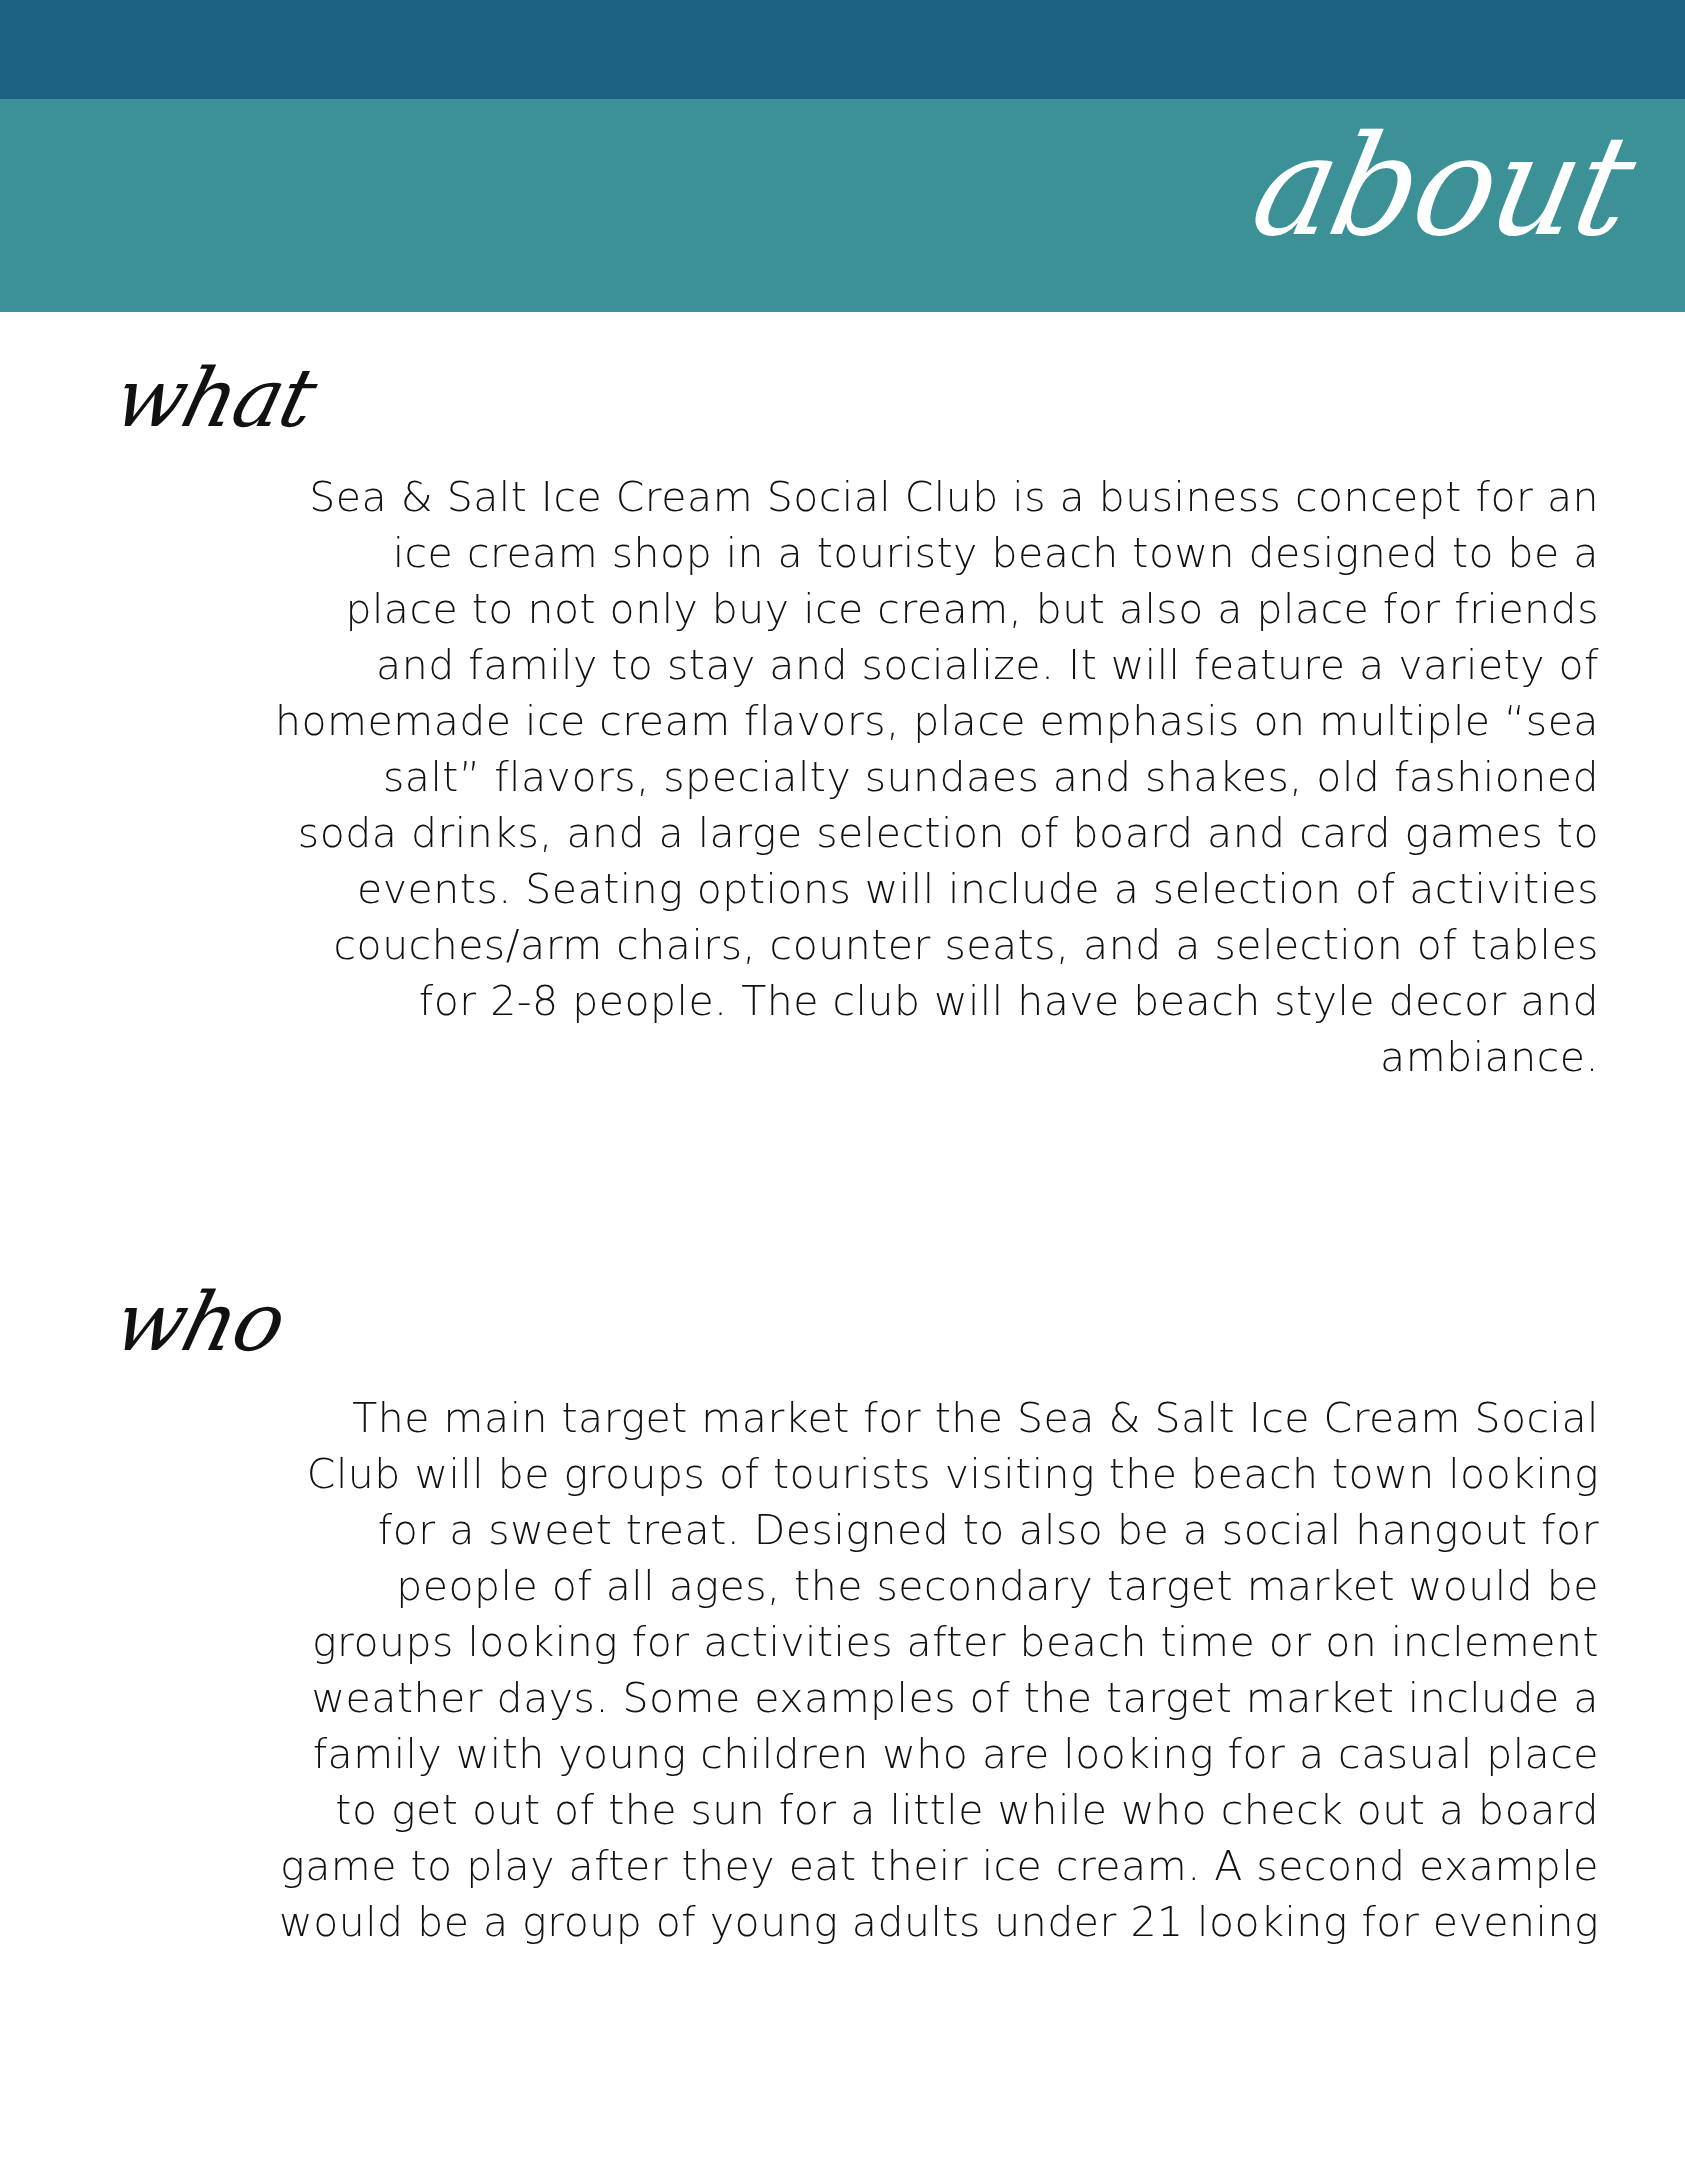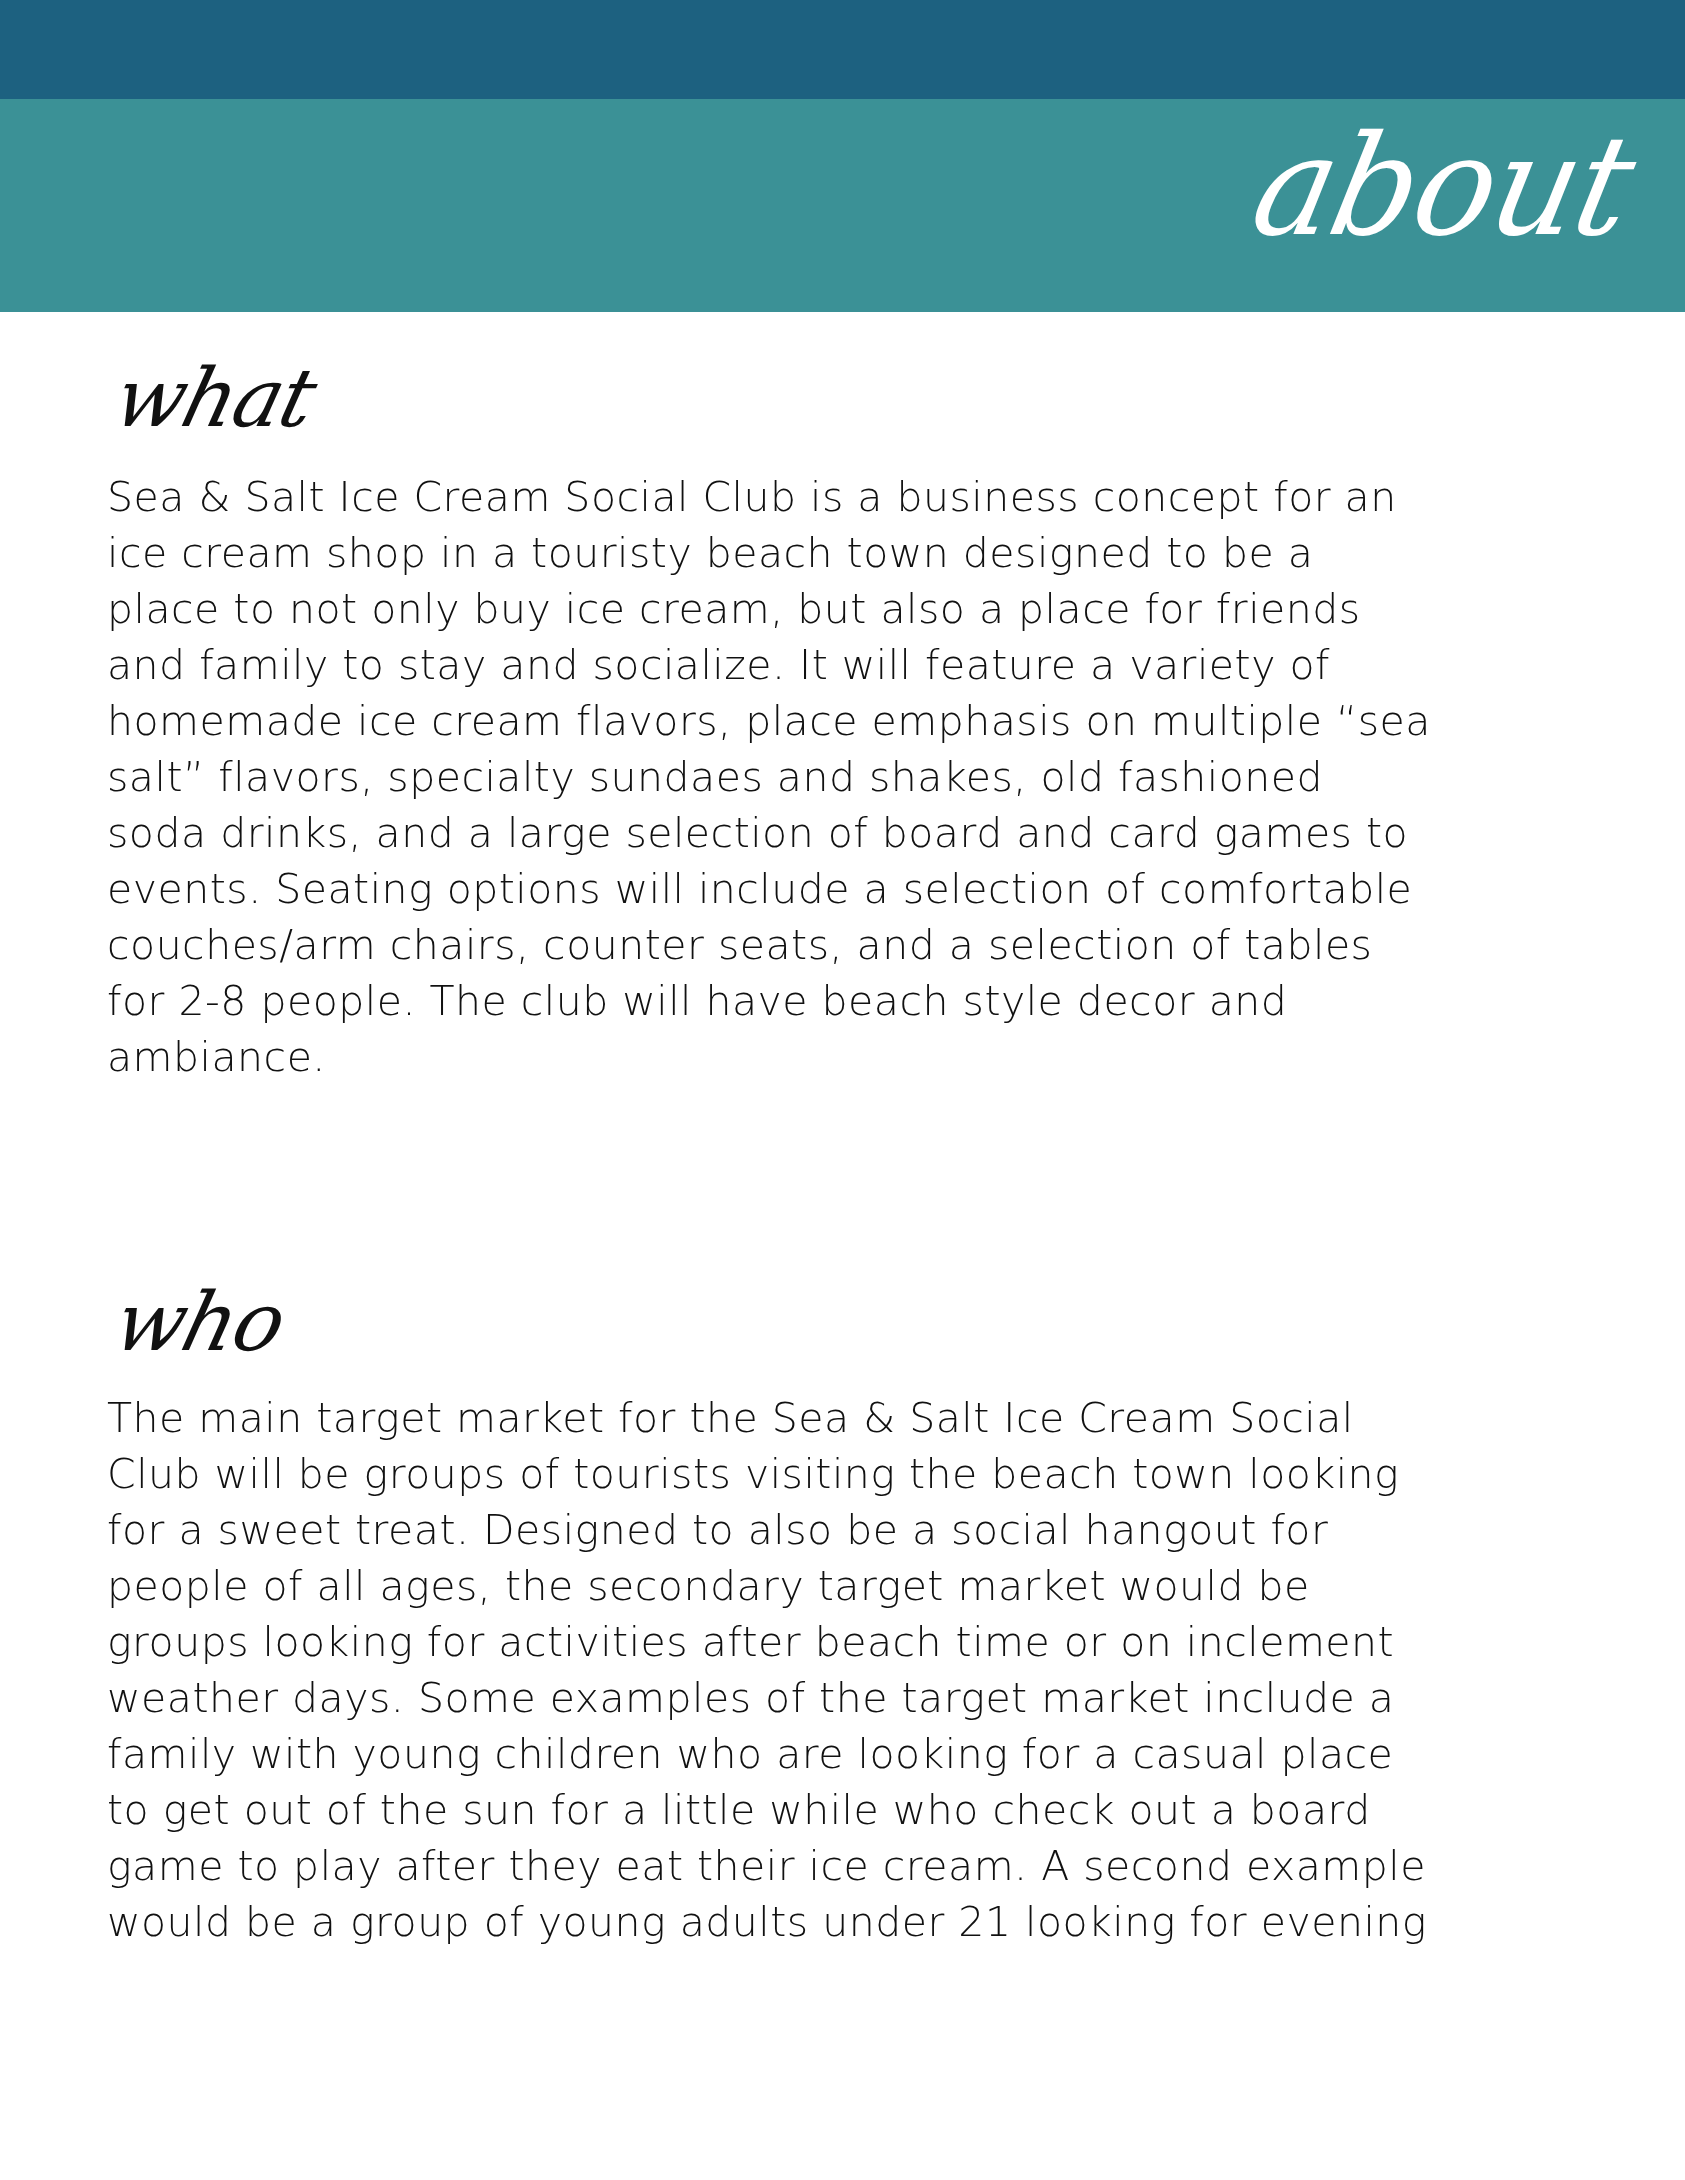--- a/index.html
+++ b/index.html
@@ -58,39 +58,39 @@
       width: 1492px;
       margin: 0;
       font-family: "DejaVu Sans", sans-serif;
       font-weight: 300;
       font-size: 41px;
       line-height: 56px;
       letter-spacing: 0.5px;
       color: #111111;
       font-stretch: condensed;
     }
-    .line { display: block; white-space: nowrap; }
+    .line { display: block; white-space: nowrap; text-align: right; }
   </style>
 </head>
 <body>
 
 <div class="band-top"></div>
 <div class="band-header"></div>
 <div class="header-title">about</div>
 
 <div class="section-heading" style="top:358px;">what</div>
 <p class="section-body" style="top:469px;">
   <span class="line">Sea &amp; Salt Ice Cream Social Club is a business concept for an</span>
   <span class="line">ice cream shop in a touristy beach town designed to be a</span>
   <span class="line">place to not only buy ice cream, but also a place for friends</span>
   <span class="line">and family to stay and socialize. It will feature a variety of</span>
   <span class="line">homemade ice cream flavors, place emphasis on multiple “sea</span>
   <span class="line">salt” flavors, specialty sundaes and shakes, old fashioned</span>
   <span class="line">soda drinks, and a large selection of board and card games to</span>
-  <span class="line">events. Seating options will include a selection of comfortable</span>
+  <span class="line">events. Seating options will include a selection of activities</span>
   <span class="line">couches/arm chairs, counter seats, and a selection of tables</span>
   <span class="line">for 2-8 people. The club will have beach style decor and</span>
   <span class="line">ambiance.</span>
 </p>
 
 <div class="section-heading" style="top:1282px;">who</div>
 <p class="section-body" style="top:1390px;">
   <span class="line">The main target market for the Sea &amp; Salt Ice Cream Social</span>
   <span class="line">Club will be groups of tourists visiting the beach town looking</span>
   <span class="line">for a sweet treat. Designed to also be a social hangout for</span>

